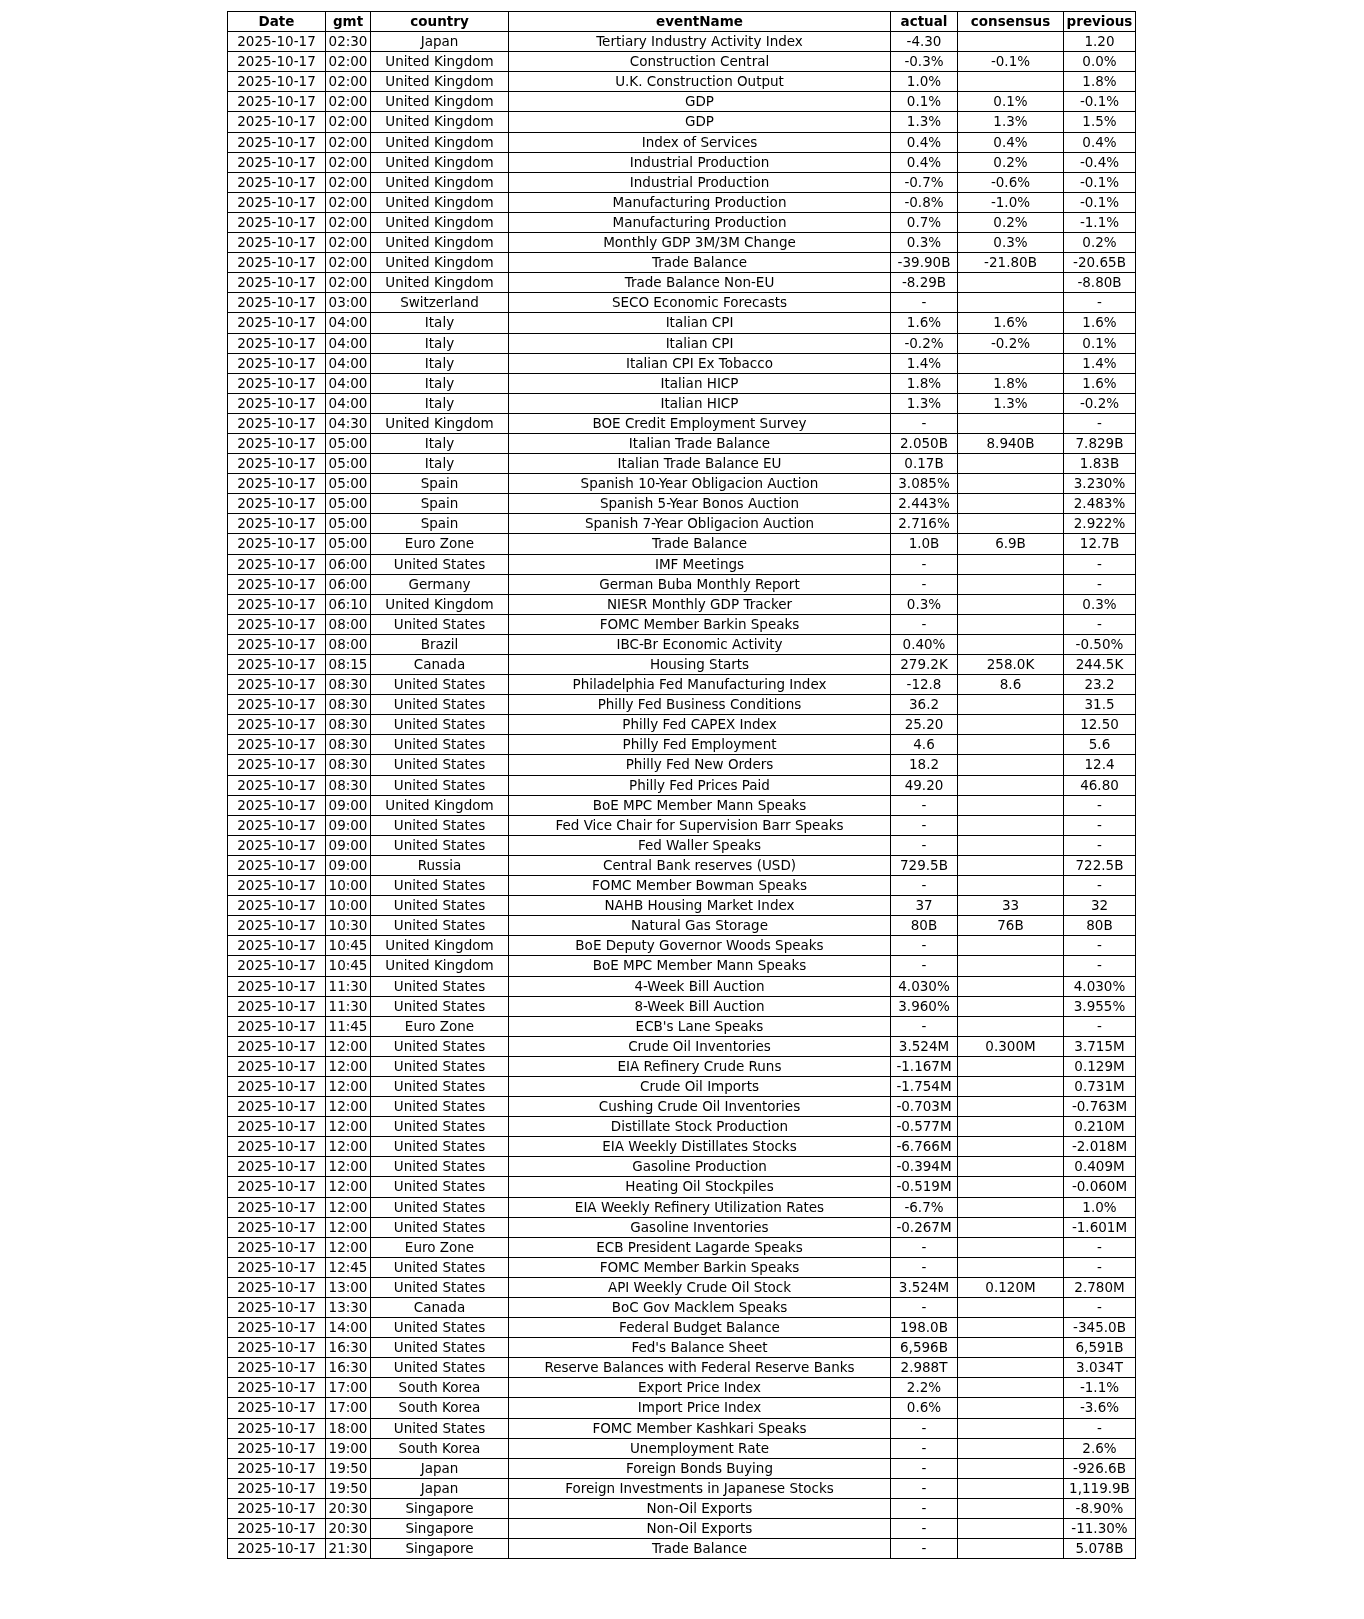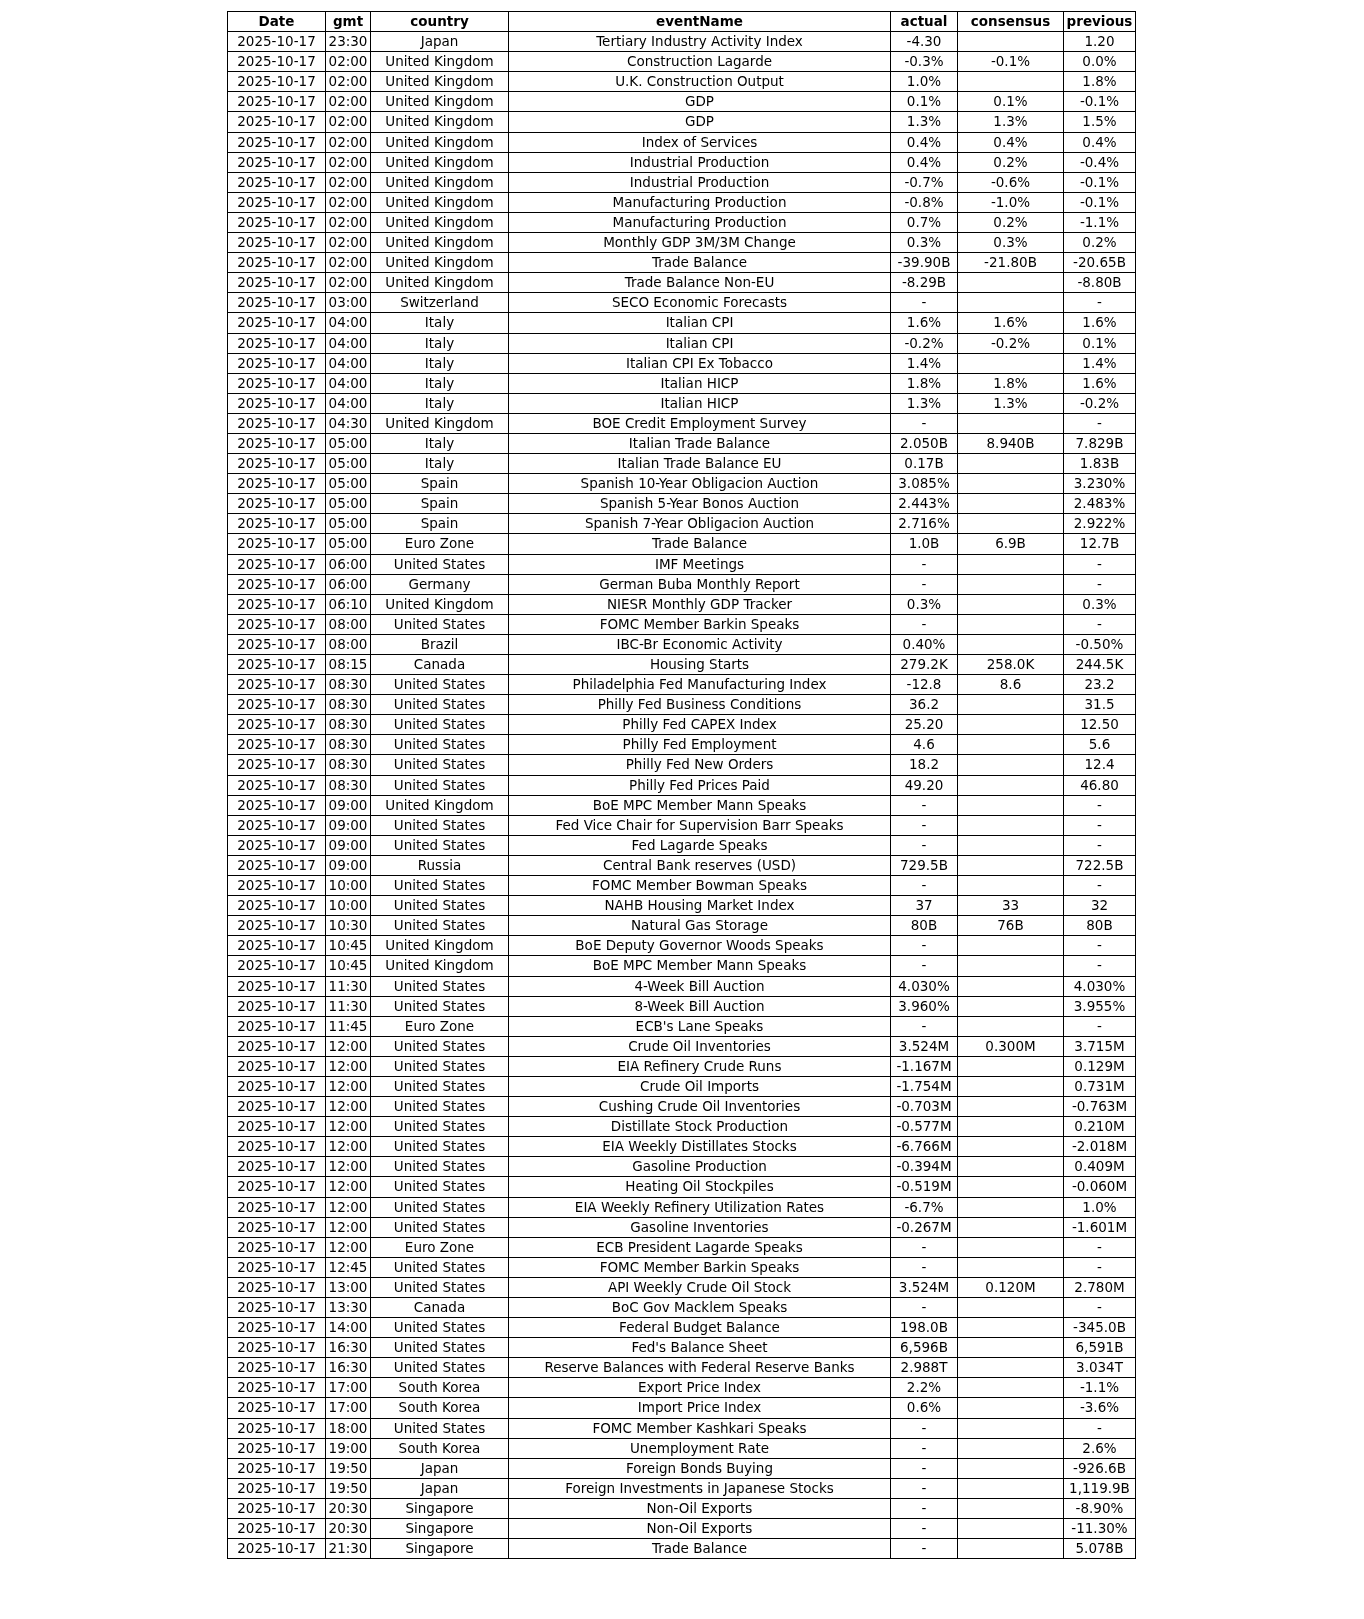--- a/index.html
+++ b/index.html
@@ -71,32 +71,32 @@
           <th>country</th>
           <th>eventName</th>
           <th>actual</th>
           <th>consensus</th>
           <th>previous</th>
         </tr>
       </thead>
       <tbody>
           <tr>
             <td>2025-10-17</td>
-            <td>23:30</td>
+            <td>02:30</td>
             <td>Japan</td>
             <td>Tertiary Industry Activity Index</td>
             <td>-4.30</td>
             <td></td>
             <td>1.20</td>
           </tr>
           <tr>
             <td>2025-10-17</td>
             <td>02:00</td>
             <td>United Kingdom</td>
-            <td>Construction Lagarde</td>
+            <td>Construction Central</td>
             <td>-0.3%</td>
             <td>-0.1%</td>
             <td>0.0%</td>
           </tr>
           <tr>
             <td>2025-10-17</td>
             <td>02:00</td>
             <td>United Kingdom</td>
             <td>U.K. Construction Output</td>
             <td>1.0%</td>
@@ -433,21 +433,21 @@
             <td>United States</td>
             <td>Fed Vice Chair for Supervision Barr Speaks</td>
             <td>-</td>
             <td></td>
             <td>-</td>
           </tr>
           <tr>
             <td>2025-10-17</td>
             <td>09:00</td>
             <td>United States</td>
-            <td>Fed Lagarde Speaks</td>
+            <td>Fed Waller Speaks</td>
             <td>-</td>
             <td></td>
             <td>-</td>
           </tr>
           <tr>
             <td>2025-10-17</td>
             <td>09:00</td>
             <td>Russia</td>
             <td>Central Bank reserves (USD)</td>
             <td>729.5B</td>

